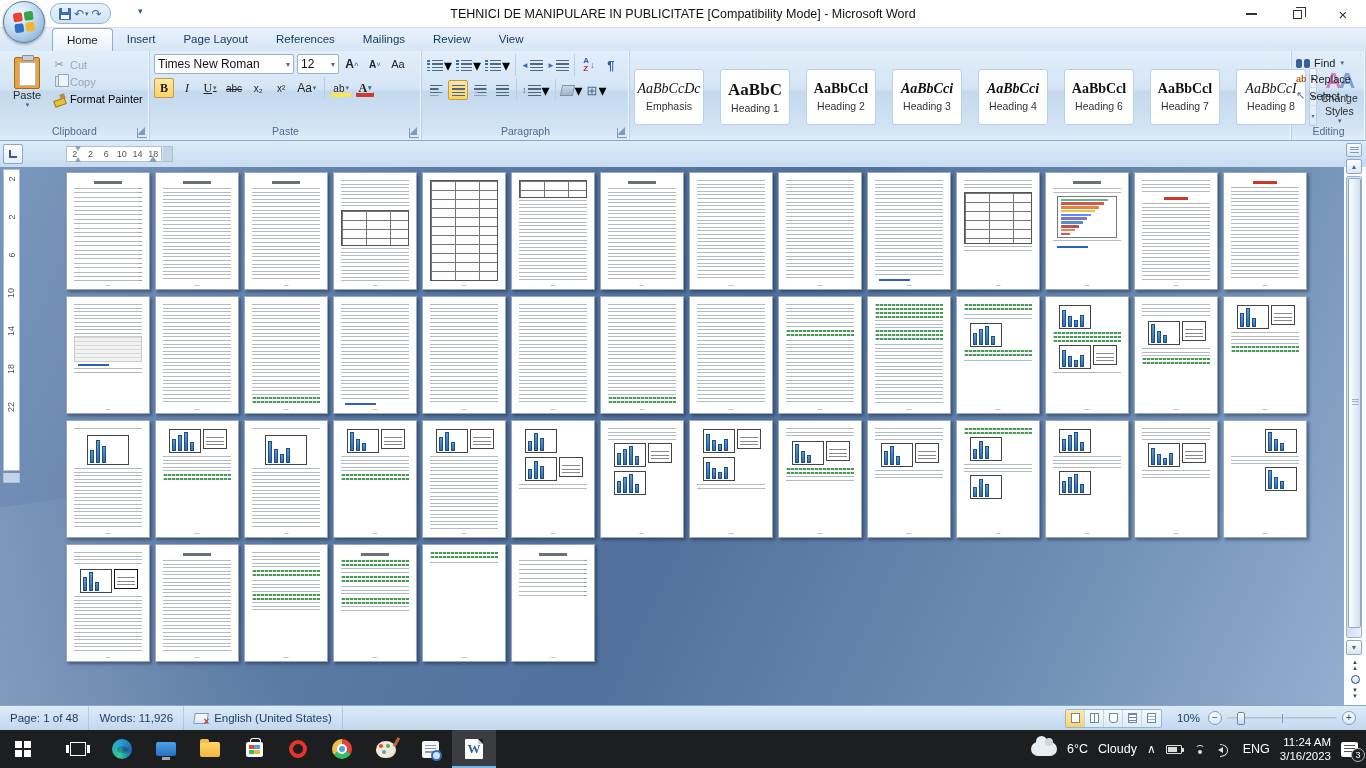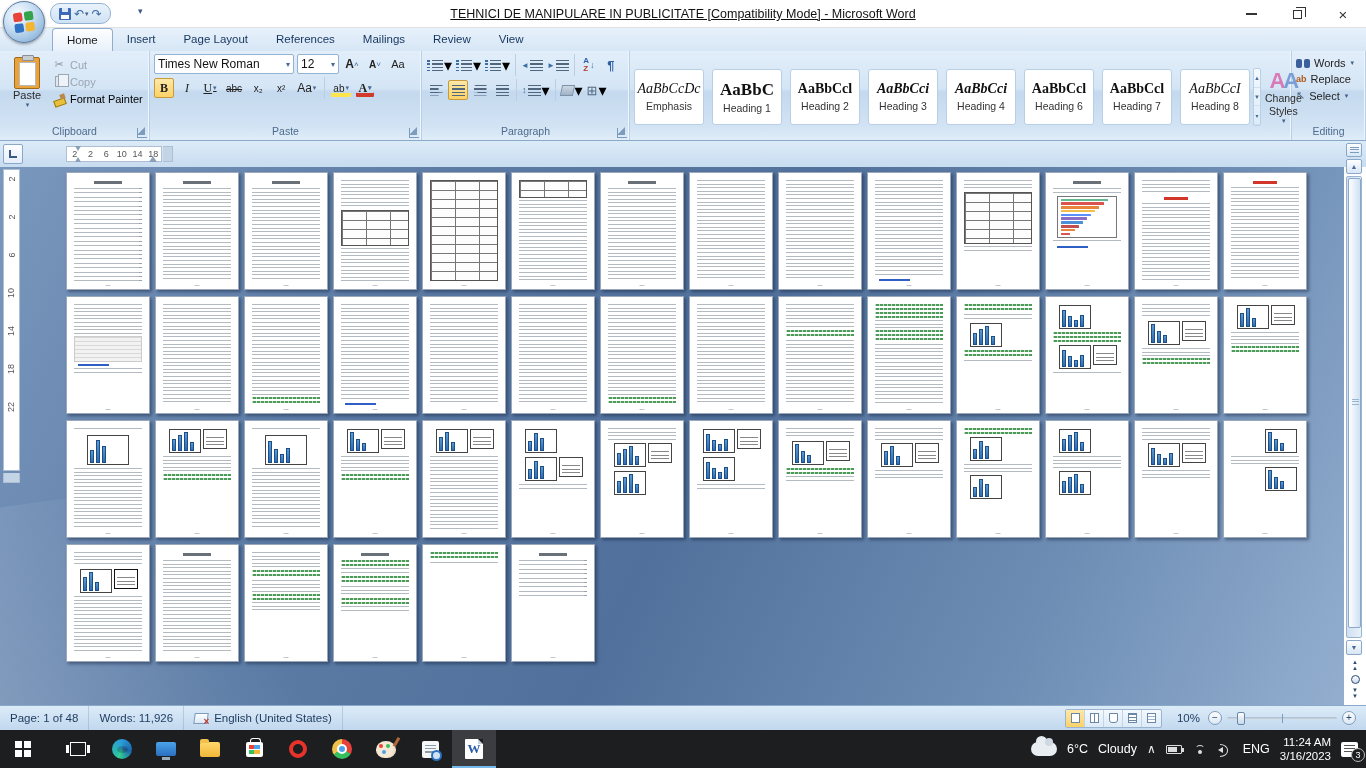--- a/index.html
+++ b/index.html
@@ -1,21 +1,21 @@
 <!DOCTYPE html>
 <html><head>
 <meta charset="utf-8">
 <style>
   * { margin:0; padding:0; box-sizing:border-box; }
   html,body { width:1366px; height:768px; overflow:hidden; font-family:"Liberation Sans", sans-serif; background:#fff; }
   .app { position:relative; width:1366px; height:768px; }
 
   
   .titlebar { position:absolute; left:0; top:0; width:1366px; height:28px; background:#ffffff; border-bottom:1px solid #e2e2e2; }
-  .title-text { position:absolute; left:0; right:0; top:0; height:28px; line-height:28px; text-align:center; font-size:12.5px; color:#111;text-decoration:underline; }
+  .title-text { position:absolute; left:0; right:0; top:0; height:28px; line-height:28px; text-align:center; font-size:12.5px; color:#111; }
   .win-controls { position:absolute; right:0; top:0; height:28px; display:flex; }
   .win-btn { width:46px; height:28px; display:flex; align-items:center; justify-content:center; color:#333; font-size:14px; }
   .min-glyph { width:11px; height:1.5px; background:#333; }
   .restore-glyph { width:9px; height:9px; border:1.2px solid #333; position:relative; background:#fff; }
   .restore-glyph::before { content:""; position:absolute; left:2px; top:-4px; width:9px; height:9px; border:1.2px solid #333; border-left:none; border-bottom:none; }
   .close-glyph { font-size:15px; color:#333; line-height:1; }
 
   
   .office-btn { position:absolute; left:3px; top:1px; width:42px; height:42px; border-radius:50%; z-index:60;
     background:radial-gradient(circle at 35% 30%, #f5fafd 0%, #cfe3f5 35%, #9fc2e2 70%, #6f94bc 100%);
@@ -94,21 +94,21 @@
   .al-l { background:repeating-linear-gradient(#51677e 0 1.4px, transparent 1.4px 3.4px); clip-path:polygon(0 0,100% 0,100% 25%,70% 25%,70% 50%,100% 50%,100% 75%,70% 75%,70% 100%,0 100%); }
   .al-c { background:repeating-linear-gradient(#51677e 0 1.4px, transparent 1.4px 3.4px); }
   .al-r { background:repeating-linear-gradient(#51677e 0 1.4px, transparent 1.4px 3.4px); clip-path:polygon(0 0,100% 0,100% 100%,0 100%,0 75%,30% 75%,30% 50%,0 50%,0 25%,30% 25%); }
   .sort-ic { font-size:8px; font-weight:bold; line-height:1; display:flex; flex-direction:column; }
   .sort-ic .sa { color:#2f5fa5; } .sort-ic .sz { color:#b03a2a; }
   .pilcrow { font-size:13px; color:#2f5fa5; font-weight:bold; }
   .shade-ic { width:13px; height:11px; background:linear-gradient(#cdd8e4,#9fb2c6); border:1px solid #7d92a8; transform:skewX(-12deg); }
   .border-ic { font-size:13px; color:#51677e; }
 
   
-  .styles-cards { display:flex; gap:8px; align-items:center; }
+  .styles-cards { display:flex; gap:16px; align-items:center; }
   .style-card { width:70px; height:56px; background:#fff; border:1px solid #b9cfe6; border-radius:3px; display:flex; flex-direction:column; align-items:center; justify-content:center; gap:4px; }
   .style-prev { font-family:"Liberation Serif", serif; font-size:14px; color:#111; line-height:1; white-space:nowrap; }
   .style-name { font-size:10.5px; color:#333; }
   .style-scroll { width:14px; height:58px; display:flex; flex-direction:column; border:1px solid #b9cfe6; border-radius:2px; background:linear-gradient(#f4f9fe,#dcebf8); margin-left:3px; }
   .style-scroll span { flex:1; display:flex; align-items:center; justify-content:center; font-size:6px; color:#4a6a95; border-bottom:1px solid #cfe0f0; }
   .change-styles { width:58px; display:flex; flex-direction:column; align-items:center; font-size:10.5px; color:#2b2b2b; padding-top:2px; margin-left:4px; text-align:center; line-height:1.2; }
   .aa-art { font-size:22px; font-weight:bold; line-height:1; letter-spacing:-2px; }
   .aa-art .a1 { color:#d87ab8; } .aa-art .a2 { color:#7b9fd4; }
 
   
@@ -538,21 +538,21 @@
           <span class="tiny-drop">▾</span>
         </div>
       </div>
     </div>
 
     <div class="group" style="flex:1">
       <div class="group-body">
         <div class="edit-col">
           <div class="edit-row">
               <span class="binoc"></span>
-              <span>Words</span>
+              <span>Find</span>
               <span class="tiny-drop">▾</span>
             </div>
           <div class="edit-row">
               <span class="replace-ic">ab</span>
               <span>Replace</span>
             </div>
           <div class="edit-row">
               <span class="select-ic">↖</span>
               <span>Select</span>
               <span class="tiny-drop">▾</span>

